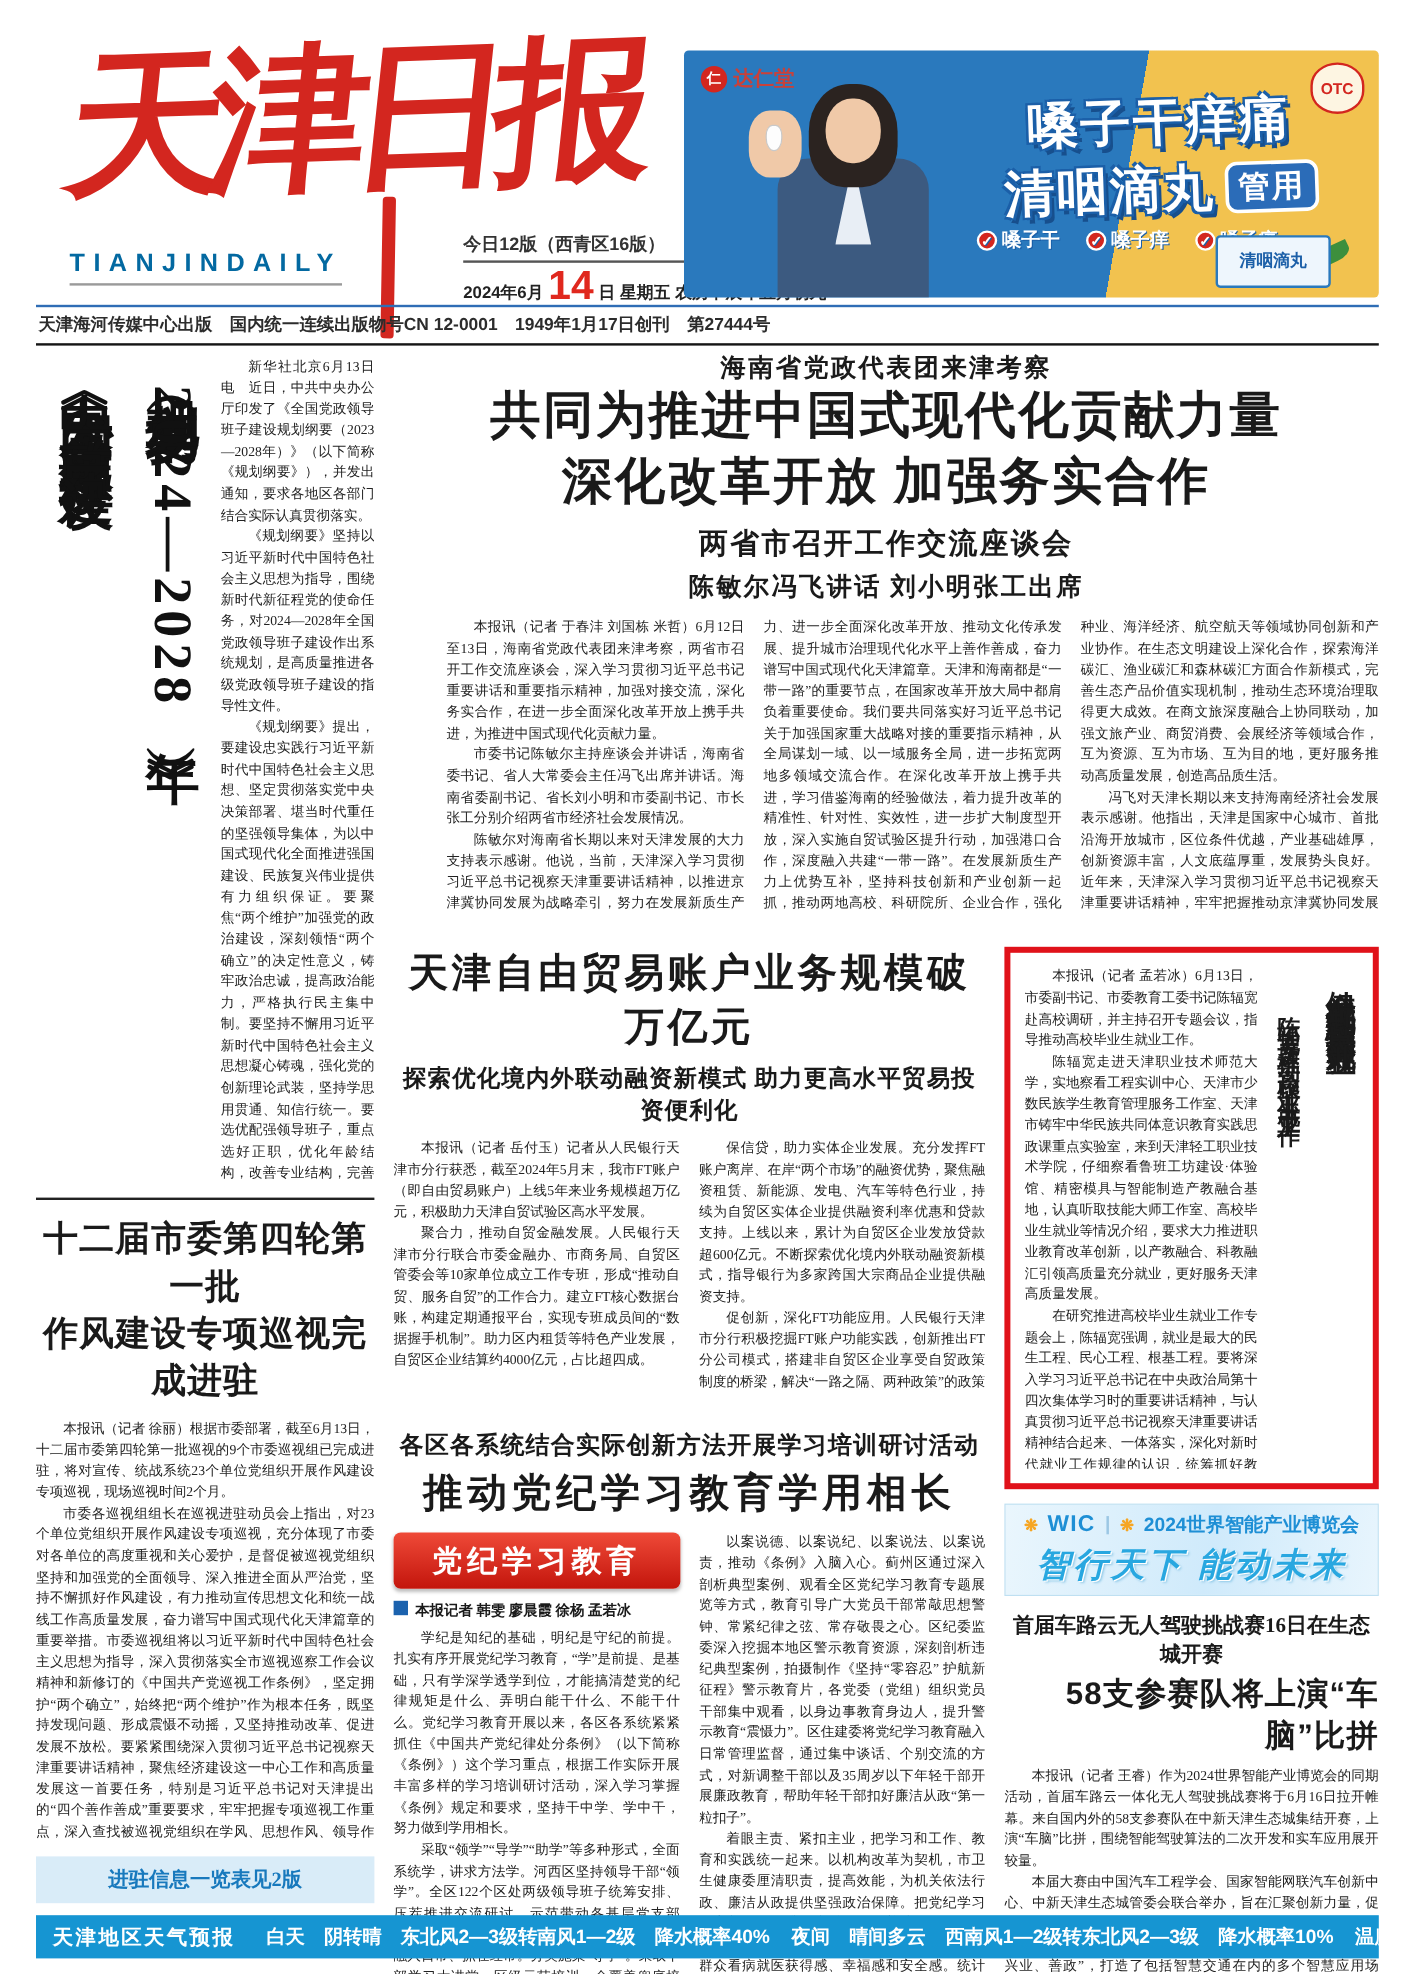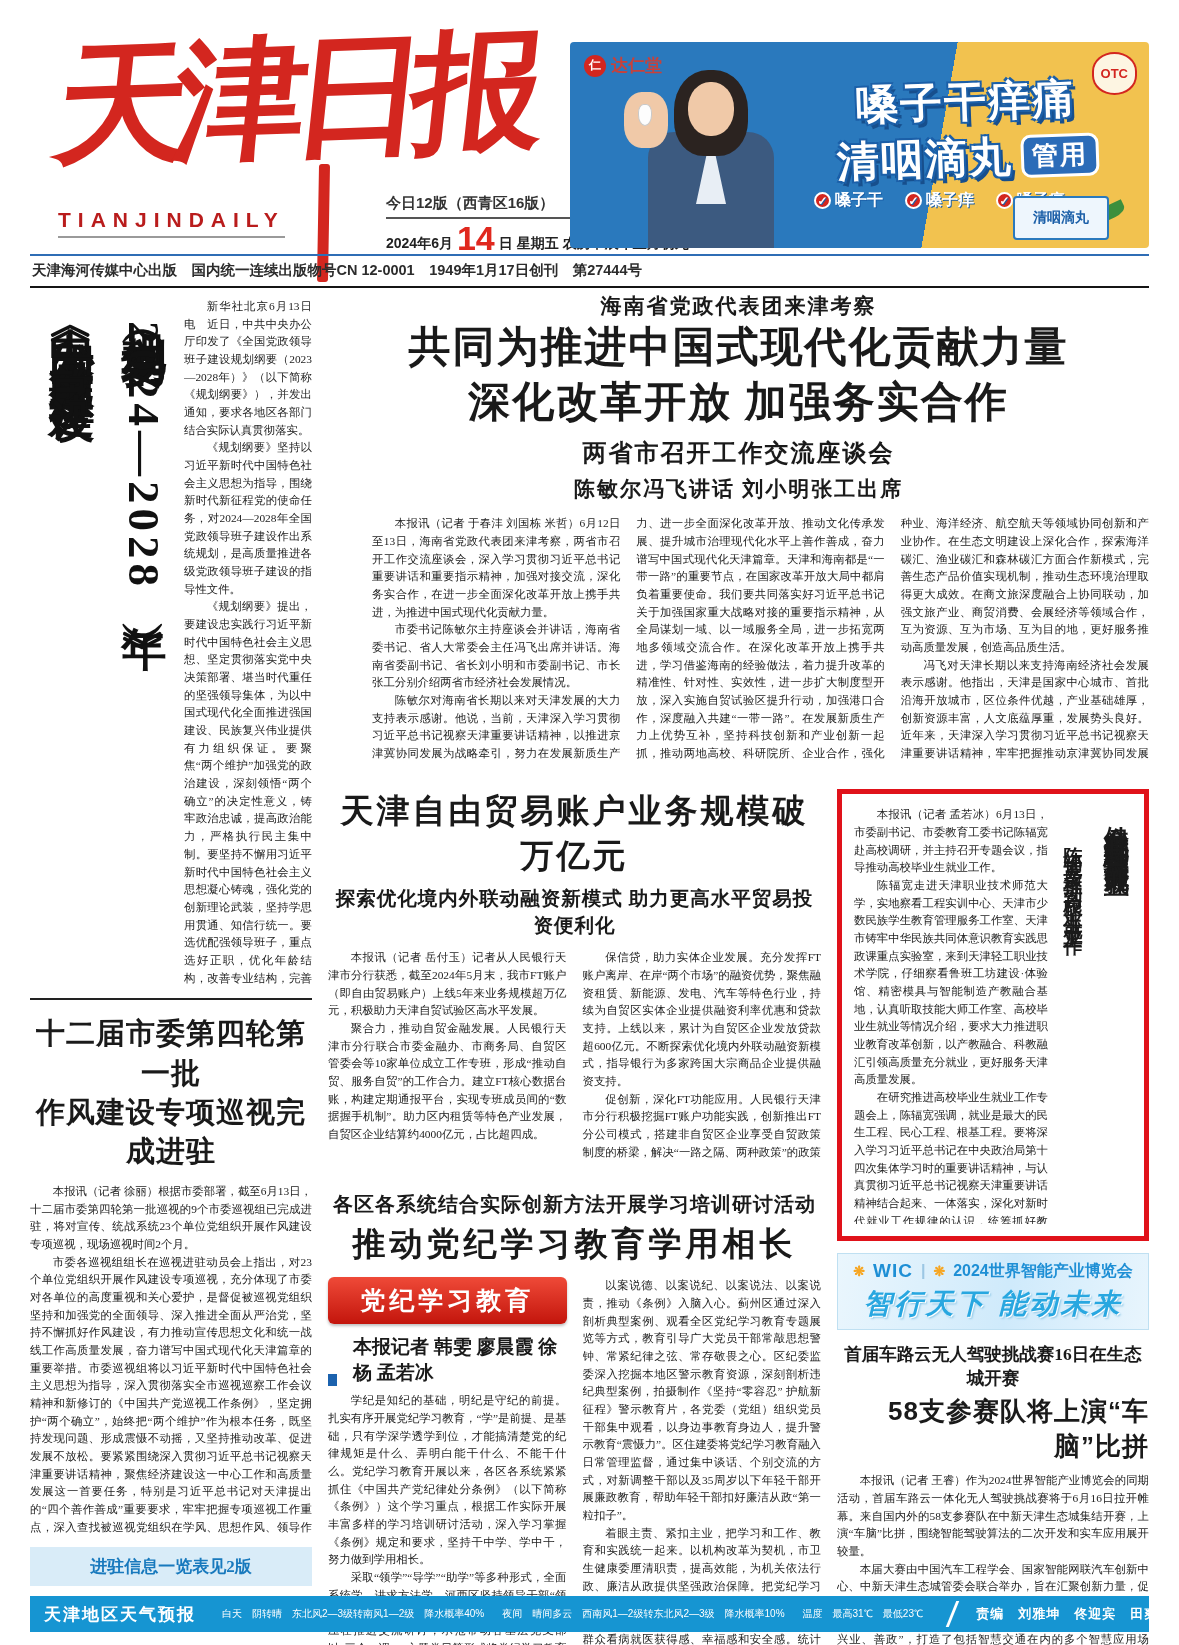--- a/index.html
+++ b/index.html
@@ -6,21 +6,21 @@
   html,body { width:1179px; background:#fff; }
   body { height:1645px; position:relative; font-family:"Liberation Serif", serif; color:#1a1a1a; overflow:hidden; }
 
   
   .header { position:absolute; left:30px; top:36px; width:1119px; height:216px; }
   .masthead { position:absolute; left:0; top:0; width:530px; height:216px; }
   .paper-title { position:absolute; left:28px; top:-26px; font-size:132px; font-weight:900; color:#d3261f;
     font-family:"DejaVu Serif", serif; transform:skewX(-8deg) rotate(-2deg); letter-spacing:-14px; white-space:nowrap; }
   .red-stroke { position:absolute; left:288px; top:128px; width:11px; height:118px; background:#d3261f; border-radius:3px; transform:rotate(1deg); }
   .latin { position:absolute; left:28px; top:172px; font-family:"Liberation Sans", sans-serif; font-weight:bold;
-    letter-spacing:7px; font-size:21px; color:#b91c1c; border-bottom:2px solid #9a9a9a; padding-bottom:4px;text-align:right; }
+    letter-spacing:7px; font-size:21px; color:#0369a1; border-bottom:2px solid #9a9a9a; padding-bottom:4px;text-align:right; }
   .date-block { position:absolute; left:312px; top:158px; width:218px; font-family:"Liberation Sans", sans-serif;margin-left:44px; }
   .edition { font-size:15px; font-weight:bold; color:#333; padding-bottom:4px; border-bottom:2px solid #555; white-space:nowrap; }
   .date-line { display:flex; align-items:flex-end; gap:4px; padding-top:4px; white-space:nowrap;justify-content:space-between; }
   .date-line .d-txt { font-size:14px; font-weight:bold; color:#222; }
   .date-line .d-day { font-size:34px; line-height:30px; font-weight:bold; color:#e0281e; font-family:"Liberation Sans", sans-serif; }
 
   
   .ad { position:absolute; left:540px; top:6px; width:579px; height:206px; border-radius:4px; overflow:hidden;
         background:linear-gradient(100deg,#2a79bd 0 63%,#f2c24f 63% 100%); font-family:"Liberation Sans", sans-serif; }
   .ad-brand { position:absolute; left:14px; top:12px; display:flex; align-items:center; gap:5px; color:#c9413a; font-weight:bold; font-size:17px; }
@@ -92,21 +92,21 @@
   .ft-body { margin-top:10px; text-align:left; column-count:2; column-gap:16px; height:228px; }
 
   
   .dangji { margin-top:14px; }
   .dj-kicker { text-align:center; font-size:20px; font-weight:900; letter-spacing:1px; }
   .dj-h { text-align:center; font-size:33px; font-weight:900; font-family:"Liberation Sans", sans-serif; letter-spacing:4px; margin-top:4px; }
   .dj-cols { display:flex; gap:16px; margin-top:10px; }
   .dj-col { flex:1; }
   .dj-badge { background:linear-gradient(#ef4a38,#c3150c); color:#fff; font-family:"Liberation Sans", sans-serif;
     font-weight:900; font-size:25px; text-align:center; letter-spacing:4px; border-radius:6px; padding:7px 0; box-shadow:0 2px 3px rgba(0,0,0,.25); }
-  .dj-byline { display:flex; align-items:flex-end; gap:16px; font-weight:bold; font-size:19px; margin:10px 0 6px; }
+  .dj-byline { display:flex; align-items:flex-start; gap:6px; font-weight:bold; font-size:12px; margin:10px 0 6px; }
   .dj-byline .sq { width:12px; height:12px; background:#1b62ae; }
   .dj-col .bodytext { height:306px; }
   .dj-col2 .bodytext { height:382px; }
 
   
   .jiuye { border:5px solid #e0121a; height:452px; padding:12px 10px 12px 12px; display:flex; gap:8px; overflow:hidden; }
   .jy-body { flex:1; font-size:11.4px; }
   .jy-vsub { writing-mode:vertical-rl; font-size:19px; font-weight:bold; letter-spacing:6px; width:30px; flex:none; padding-top:26px; }
   .jy-vh { writing-mode:vertical-rl; font-size:25px; font-weight:900; font-family:"Liberation Sans", sans-serif; letter-spacing:2px; width:40px; flex:none; }
 
@@ -121,21 +121,21 @@
   .wic-slogan { margin-top:3px; color:#28a7e0; font-size:28px; font-weight:900; font-style:italic; letter-spacing:3px;
     text-shadow:1px 1px 0 #fff, 2px 2px 2px #8fc9e8; }
   .wic-kicker { text-align:center; font-size:17.5px; font-weight:900; margin-top:12px; }
   .wic-h { text-align:right; font-size:26px; font-weight:900; font-family:"Liberation Sans", sans-serif; margin-top:4px; letter-spacing:1px; }
   .wic-body { margin-top:8px; height:196px; }
 
   
   .weather { position:absolute; left:30px; top:1596px; width:1119px; height:36px; background:#1695d2; color:#fff;
     display:flex; align-items:center; font-family:"Liberation Sans", sans-serif; padding:0 14px; white-space:nowrap; overflow:hidden; }
   .weather .w-label { font-size:17px; font-weight:900; letter-spacing:2px; margin-right:26px; }
-  .weather .w-seg { font-size:10px; font-weight:normal; margin-right:18px; }
+  .weather .w-seg { font-size:16px; font-weight:bold; margin-right:18px; }
   .weather .w-slash { width:3px; height:26px; background:#fff; transform:skewX(-22deg); margin:0 22px 0 10px; flex:none; }
   .weather .w-editors { font-size:13px; font-weight:bold; letter-spacing:1px; }
 </style>
 </head>
 <body>
 
 <div class="header">
   <div class="masthead">
     <div class="paper-title">天津日报</div>
     <div class="red-stroke"></div>

